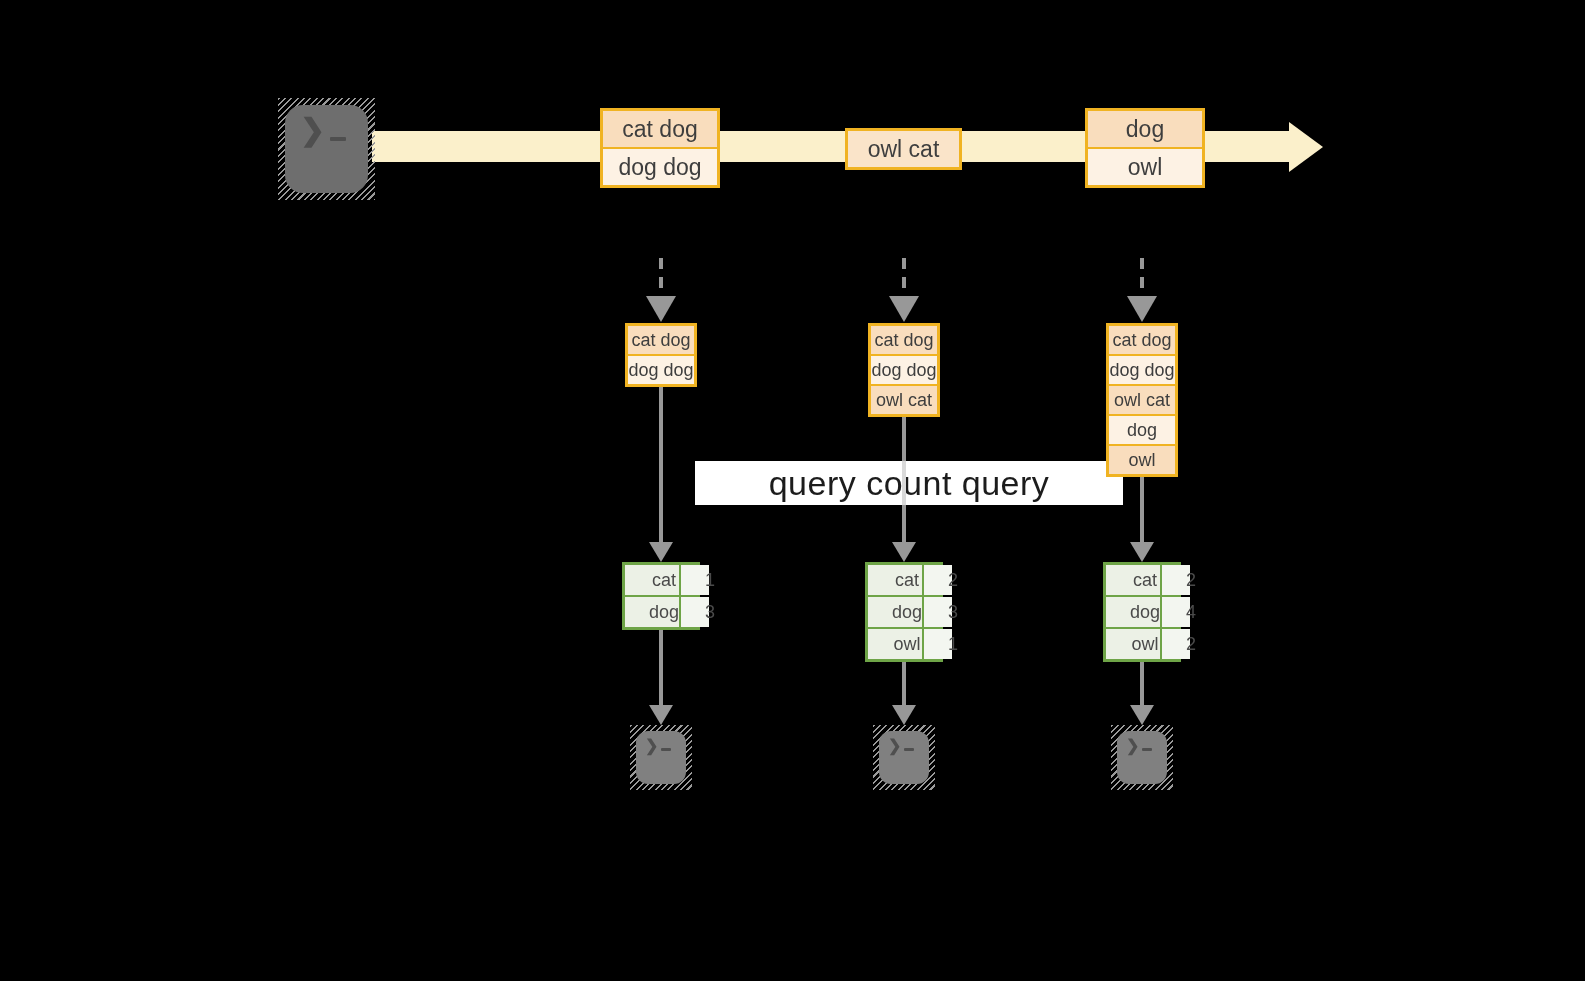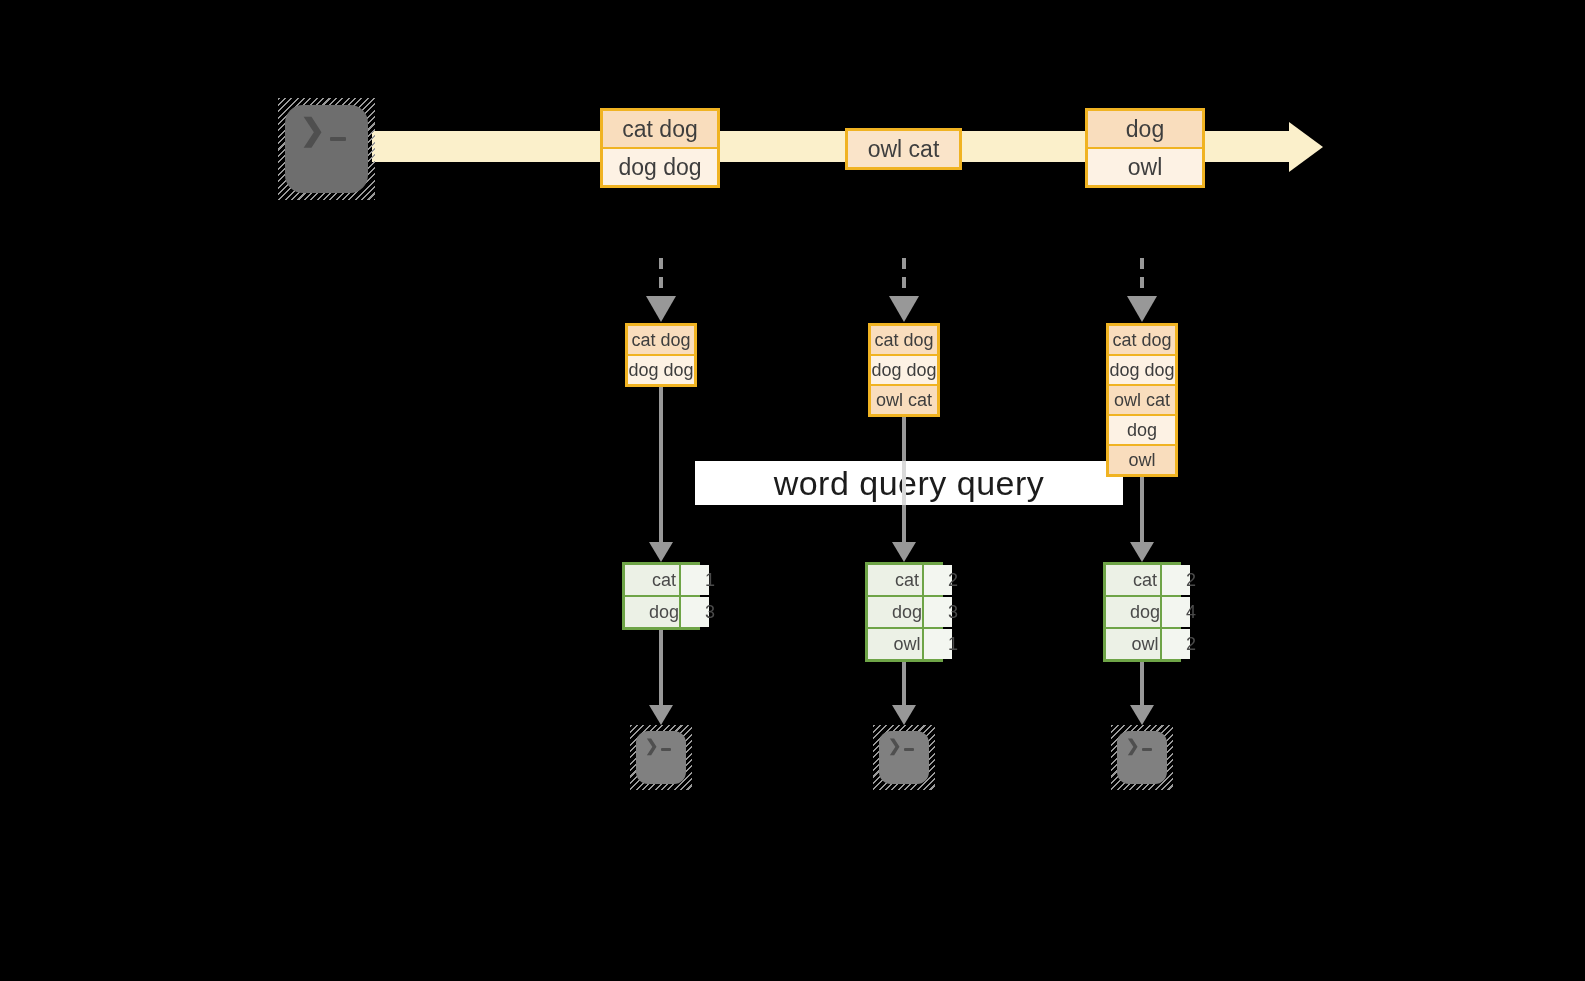--- a/index.html
+++ b/index.html
@@ -81,21 +81,21 @@
   <div class="obox ebox" style="left:845px;top:128px;width:117px;">
     <div class="cell single">owl cat</div>
   </div>
 
   <div class="obox ebox" style="left:1085px;top:108px;width:120px;">
     <div class="cell">dog</div>
     <div class="cell">owl</div>
   </div>
 
   <div class="qband">
-    <span>word query query</span>
+    <span>query count query</span>
   </div>
   <div class="qband-seg" style="left:902px;top:461px;height:44px;"></div>
 
   <div class="dline" style="left:659px;top:258px;height:40px;"></div>
   <div class="ah-lg" style="left:646px;top:296px;"></div>
 
   <div class="obox stack" style="left:625px;top:323px;width:72px;">
     <div class="cell">cat dog</div>
     <div class="cell">dog dog</div>
   </div>

